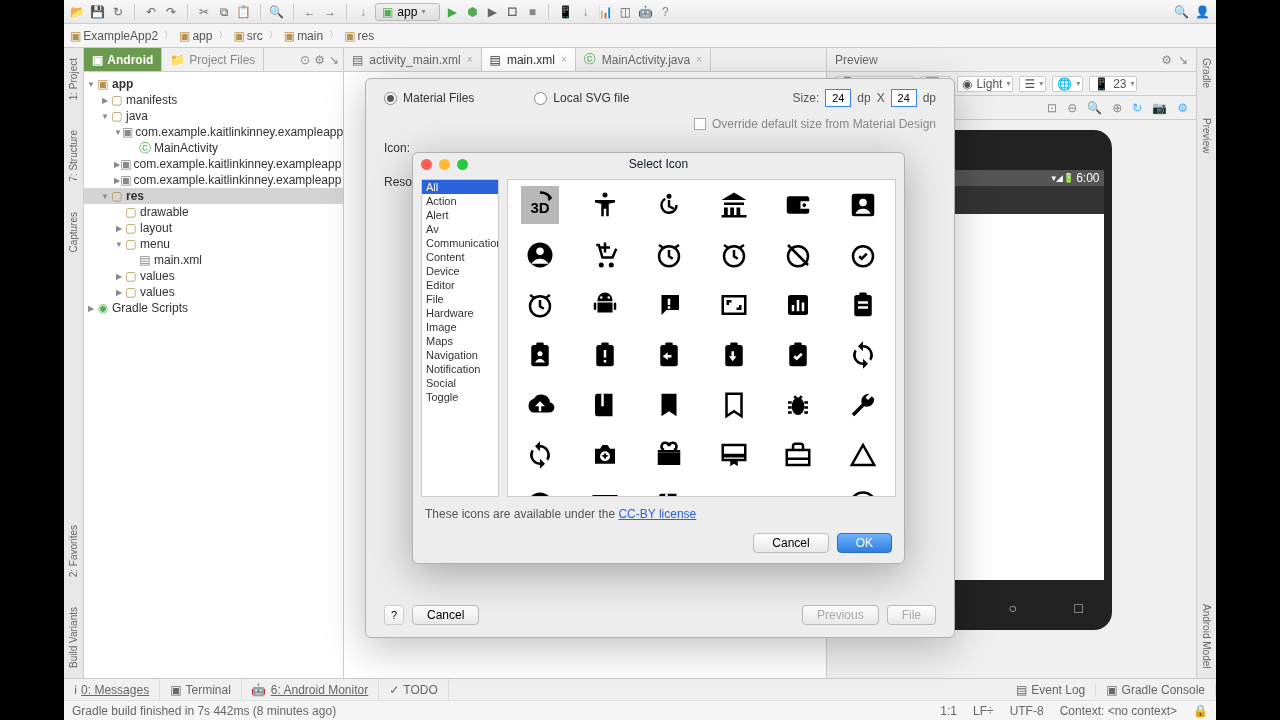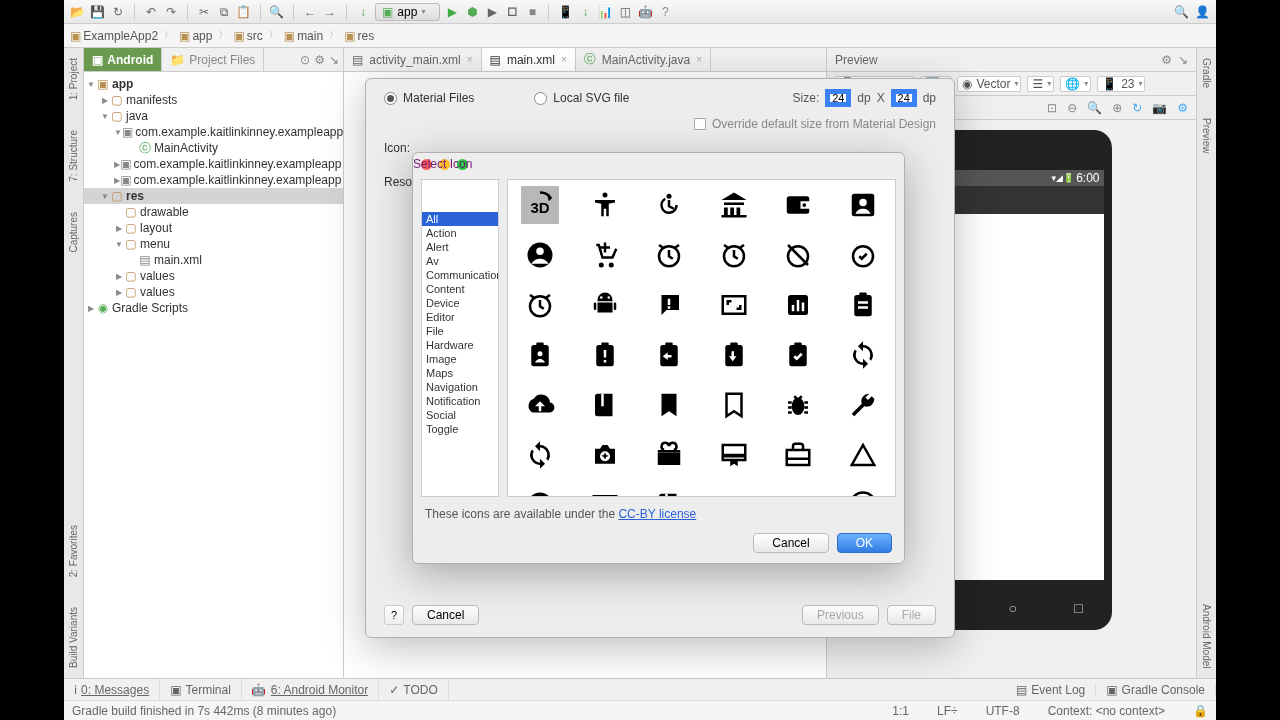--- a/index.html
+++ b/index.html
@@ -64,53 +64,53 @@
 .phone .statusbar { background: #555; height: 16px; color: #fff; font-size: 9px; display: flex; justify-content: flex-end; align-items: center; padding-right: 4px; gap: 2px; }
 .phone .appbar { background: #333; height: 28px; color: #fff; font-size: 11px; display: flex; align-items: center; padding-left: 10px; }
 .phone .navbtns { position: absolute; bottom: 14px; left: 0; right: 0; display: flex; justify-content: space-around; color: #ccc; }
 .phone .navbtns span { font-size: 14px; }
 
 
 .statusbar-bottom { height: 22px; background: #f0f0f0; border-top: 1px solid #ccc; display: flex; align-items: center; font-size: 11px; color: #666; }
 .statusbar-bottom .tab { padding: 0 10px; display: flex; align-items: center; gap: 4px; cursor: pointer; height: 100%; border-right: 1px solid #ddd; }
 .statusbar-bottom .right { margin-left: auto; display: flex; }
 .statusline { height: 20px; background: #f5f5f5; border-top: 1px solid #ddd; display: flex; align-items: center; padding: 0 8px; font-size: 10px; color: #666; }
-.statusline .right { margin-left: auto; display: flex; gap: 28px; justify-content: flex-end; }
+.statusline .right { margin-left: auto; display: flex; gap: 16px; justify-content: flex-end; }
 
 
 .dialog-vas { position: absolute; left: 365px; top: 78px; width: 590px; height: 560px; background: #ededed; border: 1px solid #b0b0b0; border-radius: 6px; box-shadow: 0 10px 40px rgba(0,0,0,.25); z-index: 10; }
 .dialog-vas .titlebar { height: 22px; display: flex; align-items: center; position: relative; }
 .dialog-vas .titlebar .title { position: absolute; left: 0; right: 0; text-align: center; font-size: 12px; color: #555; }
 .dialog-vas .traffic { position: absolute; left: 8px; display: flex; gap: 7px; }
 .dialog-vas .traffic span { width: 11px; height: 11px; border-radius: 50%; background: #ccc; border: 1px solid #bbb; }
 .dialog-vas .body { padding: 10px 18px; }
 .dialog-vas .row { display: flex; align-items: center; margin-bottom: 10px; font-size: 12px; color: #333; }
 .dialog-vas .radio { width: 13px; height: 13px; border: 1px solid #888; border-radius: 50%; margin-right: 6px; display: inline-flex; align-items: center; justify-content: center; background: #fff; }
 .dialog-vas .radio.checked::after { content: ""; width: 7px; height: 7px; background: #555; border-radius: 50%; }
 .dialog-vas .sizebox { margin-left: auto; display: flex; align-items: center; gap: 6px; font-size: 11px; color: #555; }
-.dialog-vas .sizebox input { width: 26px; height: 18px; border: 5px solid #3b82f6; text-align: center; font-size: 11px; }
+.dialog-vas .sizebox input { width: 26px; height: 18px; border: 1px solid #3b82f6; text-align: center; font-size: 11px; }
 .dialog-vas .cb { width: 12px; height: 12px; border: 1px solid #aaa; background: #fff; margin-right: 6px; }
 .dialog-vas .label-row { display: flex; align-items: center; margin-bottom: 12px; font-size: 12px; color: #333; }
 .dialog-vas .label-row .lbl { width: 80px; }
 .dialog-vas .footer { position: absolute; bottom: 12px; left: 18px; right: 18px; display: flex; align-items: center; }
 .dialog-vas .footer .help { width: 20px; height: 20px; border: 1px solid #ccc; border-radius: 3px; background: linear-gradient(#fff,#eee); display: flex; align-items: center; justify-content: center; font-size: 11px; }
 .dialog-vas .footer .btn { border: 1px solid #bbb; border-radius: 4px; background: linear-gradient(#fff,#e8e8e8); padding: 2px 14px; font-size: 12px; margin-left: 8px; }
 .dialog-vas .footer .btn.disabled { color: #aaa; }
 .dialog-vas .footer .spacer { flex: 1; }
 
 .dialog-icon { position: absolute; left: 412px; top: 152px; width: 493px; height: 412px; background: #ededed; border: 1px solid #b0b0b0; border-radius: 6px; box-shadow: 0 10px 40px rgba(0,0,0,.3); z-index: 20; display: flex; flex-direction: column; }
 .dialog-icon .titlebar { height: 22px; display: flex; align-items: center; position: relative; }
-.dialog-icon .titlebar .title { position: absolute; left: 0; right: 0; text-align: left; font-size: 12px; color: #701a75; }
+.dialog-icon .titlebar .title { position: absolute; left: 0; right: 0; text-align: center; font-size: 12px; color: #0f172a; }
 .dialog-icon .traffic { position: absolute; left: 8px; display: flex; gap: 7px; }
 .dialog-icon .traffic span { width: 11px; height: 11px; border-radius: 50%; }
 .dialog-icon .traffic .r { background: #ff5f57; } .dialog-icon .traffic .y { background: #febc2e; } .dialog-icon .traffic .g { background: #28c840; }
 .dialog-icon .content { flex: 1; display: flex; padding: 4px 8px; gap: 8px; overflow: hidden; }
 .dialog-icon .catlist { width: 78px; background: #fff; border: 1px solid #ccc; overflow-y: auto; }
 .dialog-icon .catlist .cat { padding: 1px 4px; font-size: 11px; color: #333; cursor: pointer; }
-.dialog-icon .catlist .cat.selected { background: #2962d9; color: #fff; margin-top: 32px; }
+.dialog-icon .catlist .cat.selected { background: #2962d9; color: #fff; }
 .dialog-icon .icongrid { flex: 1; background: #fff; border: 1px solid #ccc; padding: 6px; display: grid; grid-template-columns: repeat(6, 1fr); grid-auto-rows: 38px; gap: 12px; align-items: center; justify-items: center; overflow: hidden; }
 .dialog-icon .icongrid .cell { width: 38px; height: 38px; display: flex; align-items: center; justify-content: center; font-size: 26px; color: #000; cursor: pointer; }
 .dialog-icon .icongrid .cell.selected { background: #b8b8b8; }
 .dialog-icon .note { padding: 6px 12px; font-size: 11px; color: #555; }
 .dialog-icon .note a { color: #2962d9; text-decoration: underline; }
 .dialog-icon .dfooter { display: flex; justify-content: flex-end; padding: 6px 12px 10px; gap: 8px; }
 .dialog-icon .dfooter .btn { border: 1px solid #bbb; border-radius: 4px; background: linear-gradient(#fff,#e8e8e8); padding: 2px 18px; font-size: 12px; }
 .dialog-icon .dfooter .btn.primary { background: linear-gradient(#6db3ff,#2f7de0); color: #fff; border-color: #2a6fc8; }
 svg { display: block; }
 </style>
@@ -316,21 +316,21 @@
       <div class="preview-header">
         <span>Preview</span>
         <div class="tools">
             <span>⚙</span>
             <span>↘</span>
           </div>
       </div>
       <div class="preview-toolbar">
         <div class="dd">📱 <span>Nexus 4</span></div>
         <div class="dd">🔃</div>
-        <div class="dd">◉ <span>Vector</span></div>
+        <div class="dd">◉ <span>Light</span></div>
         <div class="dd">☰</div>
         <div class="dd">🌐</div>
         <div class="dd">📱<span>23</span></div>
       </div>
       <div class="preview-toolbar2">
         <span>⊡</span>
         <span>⊖</span>
         <span>🔍</span>
         <span>⊕</span>
         <span style="color:#4af">↻</span>

